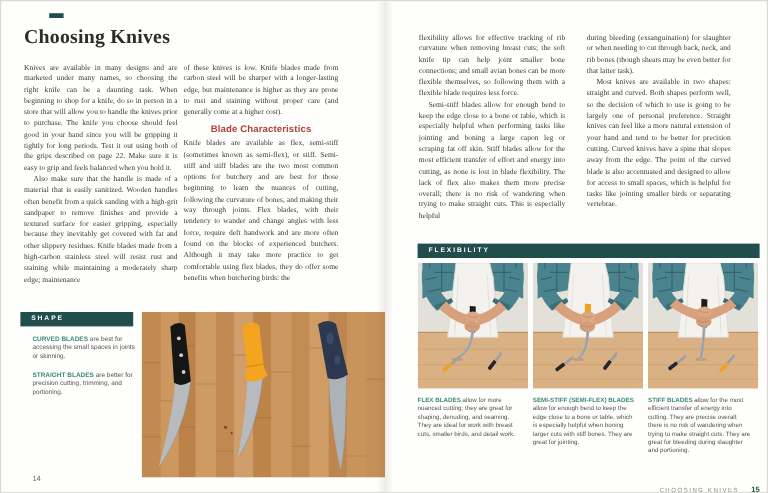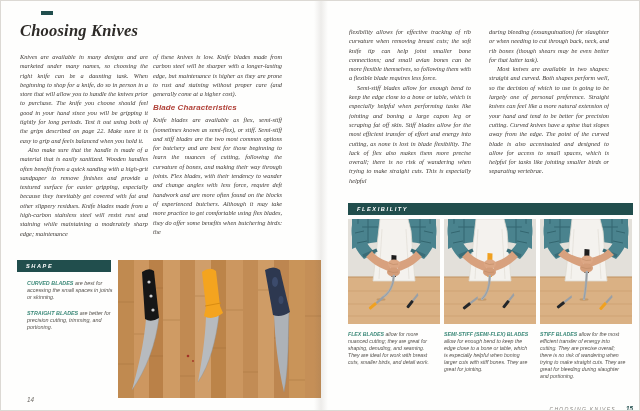--- a/index.html
+++ b/index.html
@@ -1,37 +1,36 @@
 <!DOCTYPE html>
 <html><head>
 <meta charset="utf-8">
 <style>
   html,body{margin:0;padding:0;background:#ffffff;}
   .spread{
     position:relative;width:638px;height:409px;margin:0;
     background:#fefefd;border:1px solid #dcd9d4;overflow:hidden;
     font-family:"Liberation Serif", serif;
-    font-style:italic;
   }
   .spine{position:absolute;left:313px;top:0;width:14px;height:411px;
     background:linear-gradient(90deg,rgba(0,0,0,0) 0%,rgba(90,80,70,0.10) 50%,rgba(0,0,0,0) 100%);}
   .chapter-dash{position:absolute;left:40px;top:10px;width:12px;height:3.5px;}
   .page-title{position:absolute;left:19px;top:20px;margin:0;
     font-family:"Liberation Serif", serif;font-size:16.5px;font-weight:700;
     color:#2e2b28;letter-spacing:.2px;}
   .col{position:absolute;overflow:hidden;font-size:6.3px;line-height:9.3px;
     color:#3c3733;text-align:justify;}
   .col p{margin:0;}
   .col p.indent{text-indent:8px;}
   .colL1{left:19px;top:51px;width:128px;height:212px;}
   .colL2{left:152px;top:51px;width:129px;height:205px;}
   .colR1{left:348px;top:26px;width:122px;height:166px;}
   .colR2{left:488px;top:26px;width:120px;height:166px;}
   .blade-heading{margin:5px 0 2.5px 0;font-family:"Liberation Sans", sans-serif;
-    font-size:8px;font-weight:bold;letter-spacing:.1px;text-align:left;}
+    font-size:8px;font-weight:bold;letter-spacing:.1px;text-align:center;}
   .bar{position:absolute;height:12px;color:#fff;
     font-family:"Liberation Sans", sans-serif;font-size:5.6px;font-weight:bold;
     letter-spacing:1.6px;line-height:12.5px;padding-left:9px;box-sizing:border-box;}
   .shape-bar{left:16px;top:259px;width:94px;}
   .flex-bar{left:347px;top:202px;width:285px;}
   .sidebar{position:absolute;left:26px;top:279px;width:86px;
     font-family:"Liberation Sans", sans-serif;font-size:5.4px;line-height:7.2px;color:#55514c;}
   .sidebar p{margin:0 0 8px 0;}
   .lead{font-weight:bold;}
   .photo{position:absolute;overflow:hidden;}

